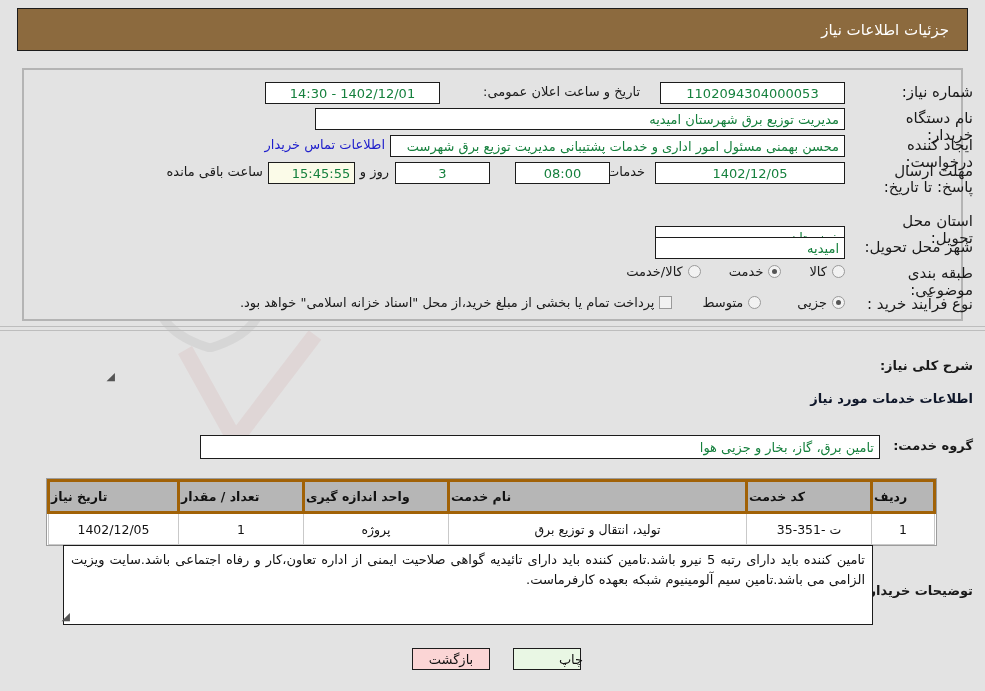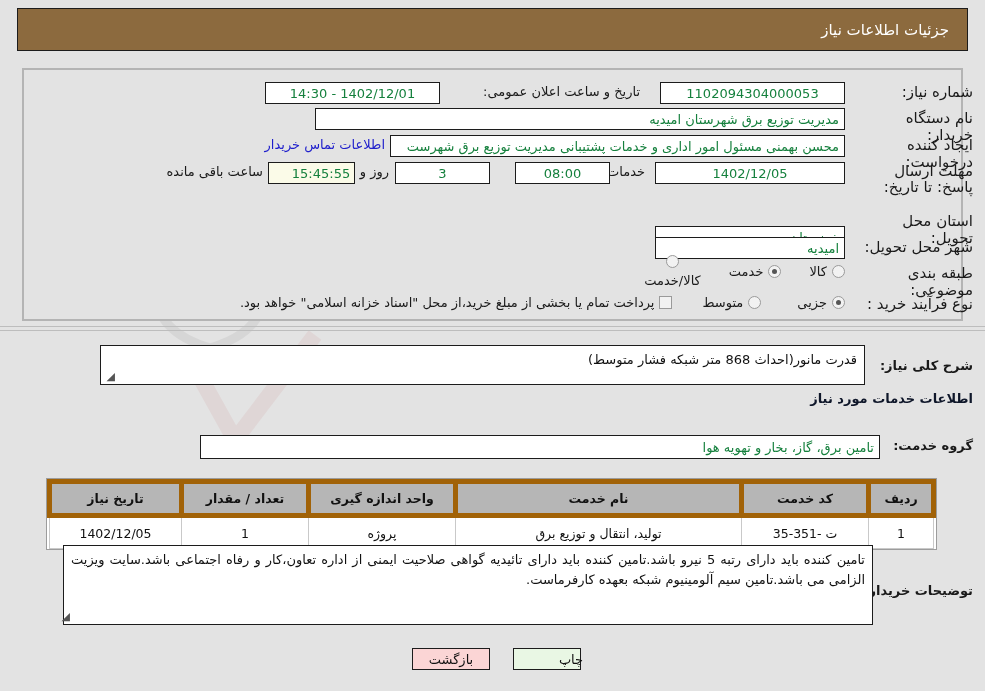--- a/index.html
+++ b/index.html
@@ -181,22 +181,22 @@
   table.grid {
     width: 100%;
     border-collapse: collapse;
     font-size: 12.5px;
   }
   table.grid th {
     background: #b6b6b6;
     color: #111;
     font-weight: bold;
     height: 27px;
-    border: 5px solid #a16207;
-    text-align: center;
+    border: 3px solid #a16207;
+    text-align: left;
     font-size: 12.5px;
   }
   table.grid td {
     background: #ffffff;
     height: 28px;
     border: 1px solid #c9c9c9;
     text-align: center;
     color: #111;
     font-size: 12.5px;
   }
@@ -307,21 +307,21 @@
   <div class="rlabel" style="top:265px;">طبقه بندی موضوعی:</div>
   <div class="row" style="right:140px; top:260px;">
     <div class="radio-item">
       <span class="radio"></span>
       <span>کالا</span>
     </div>
     <div class="radio-item" style="margin-right:28px;">
       <span class="radio sel"></span>
       <span>خدمت</span>
     </div>
-    <div class="radio-item" style="margin-right:28px;flex-direction:column;">
+    <div class="radio-item" style="margin-right:28px;">
       <span class="radio"></span>
       <span>کالا/خدمت</span>
     </div>
   </div>
 
   <div class="rlabel" style="top:296px;">نوع فرآیند خرید :</div>
   <div class="row" style="right:140px; top:291px;">
     <div class="radio-item">
       <span class="radio sel"></span>
       <span>جزیی</span>
@@ -333,27 +333,26 @@
     <div class="radio-item" style="margin-right:30px;">
       <span class="checkbox"></span>
       <span>پرداخت تمام یا بخشی از مبلغ خرید،از محل "اسناد خزانه اسلامی" خواهد بود.</span>
     </div>
   </div>
 
   <div class="sep" style="top:326px;"></div>
   <div class="sep" style="top:330px;"></div>
 
   <div class="lbl lbl-bold" style="position:absolute; right:12px; top:358px;">شرح کلی نیاز:</div>
-  <div class="ta" style="right:120px; top:345px; width:765px; height:40px;">قدرت مانور(احداث 868 متر شبکه فشار متوسط)</div>
   <div class="resize-grip" style="right:870px; top:372px;">◢</div>
 
   <div class="section-head" style="right:12px; top:391px;">اطلاعات خدمات مورد نیاز</div>
 
   <div class="lbl lbl-bold" style="position:absolute; right:12px; top:438px;">گروه خدمت:</div>
-  <div class="field" style="position:absolute; right:105px; top:435px; width:680px; height:24px;">تامین برق، گاز، بخار و تهویه هوا</div>
+  <div class="field" style="position:absolute; right:105px; top:435px; width:680px; height:24px;">تامین برق، گاز، بخار و جزیی هوا</div>
 
   <div class="tbl-wrap">
     <table class="grid">
       <thead>
         <tr>
           <th style="width:58px;">ردیف</th>
           <th style="width:120px;">کد خدمت</th>
           <th>نام خدمت</th>
           <th style="width:140px;">واحد اندازه گیری</th>
           <th style="width:120px;">تعداد / مقدار</th>

